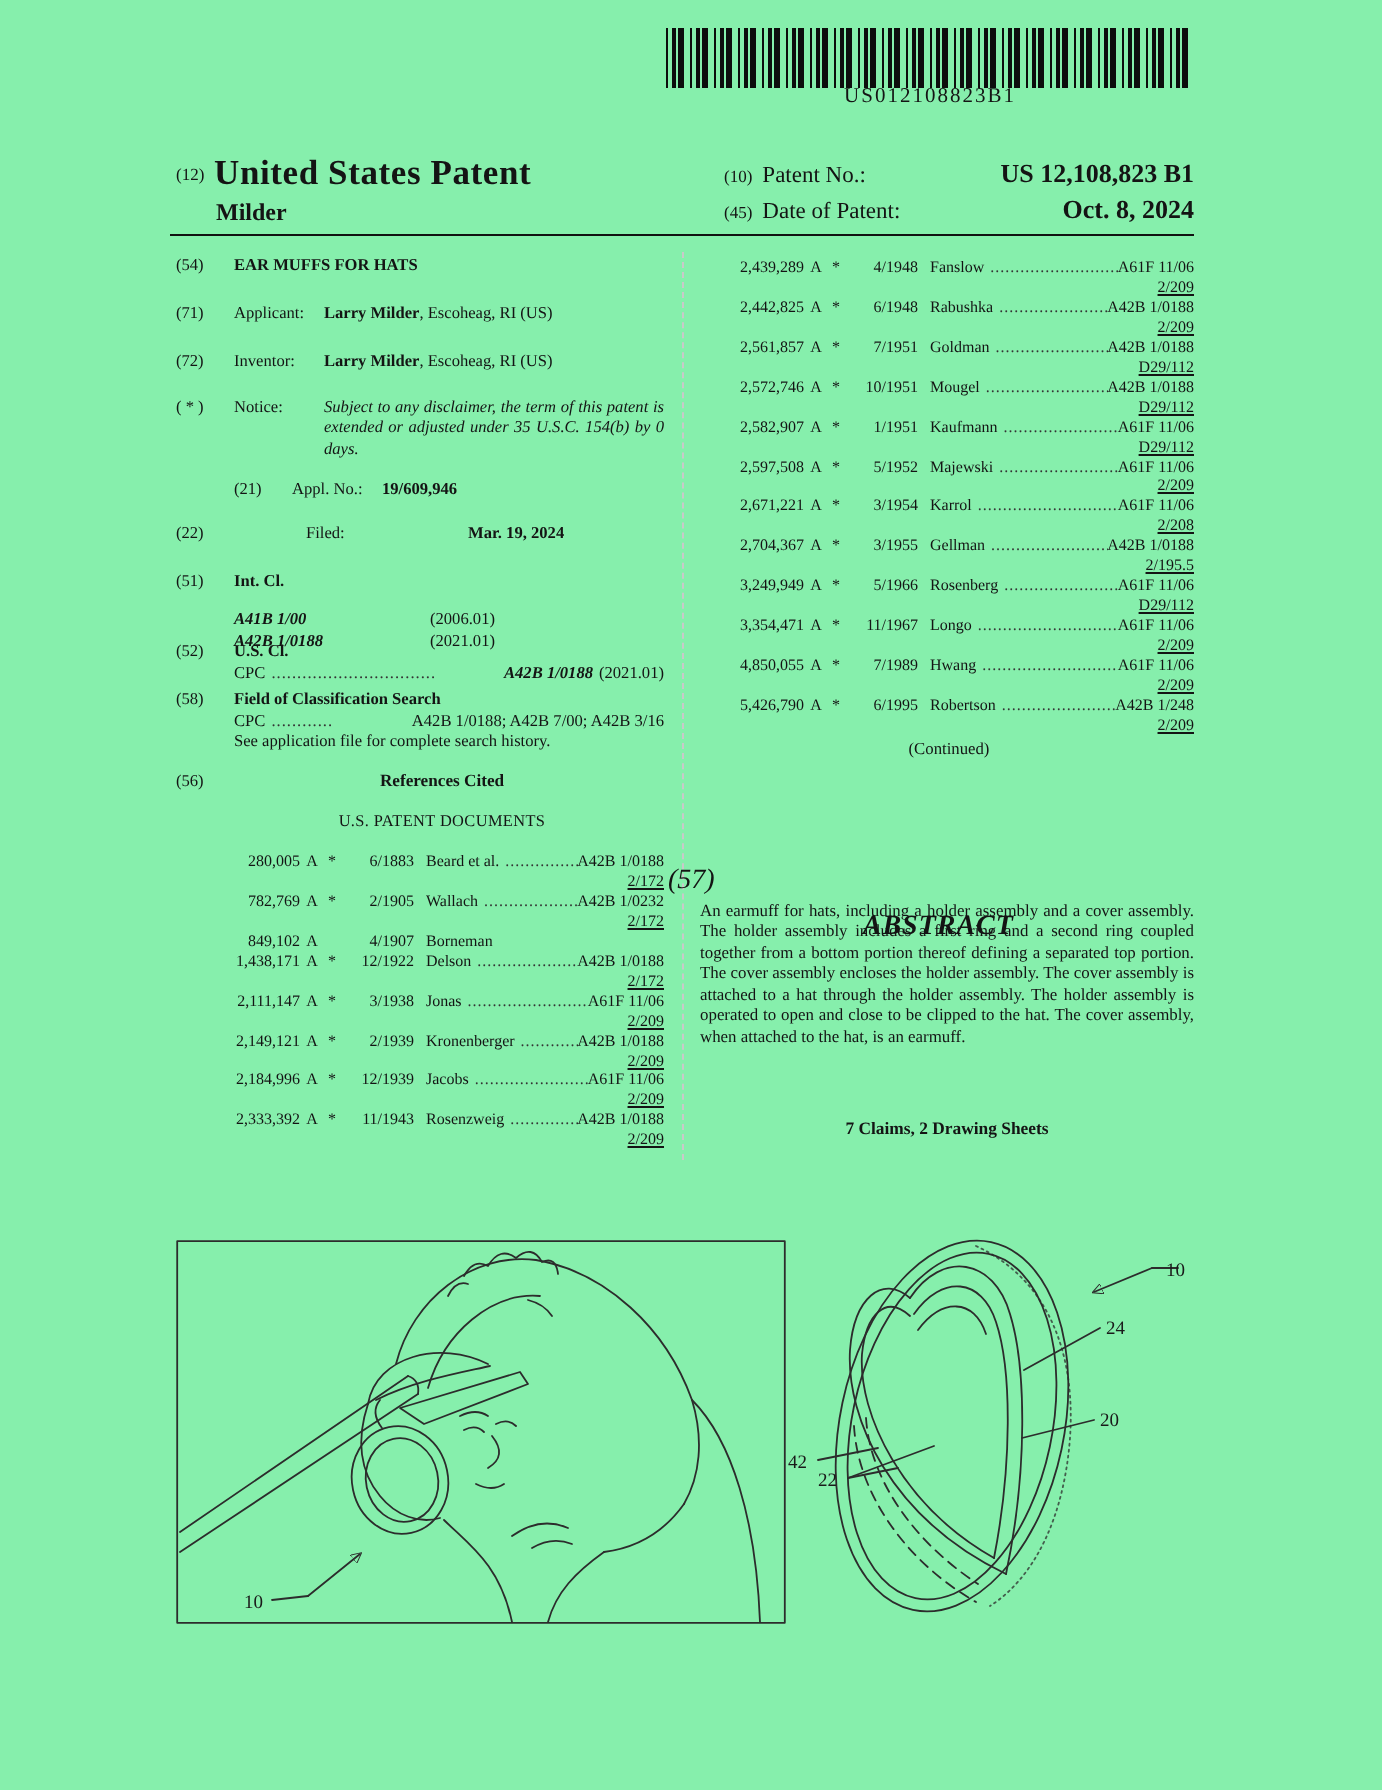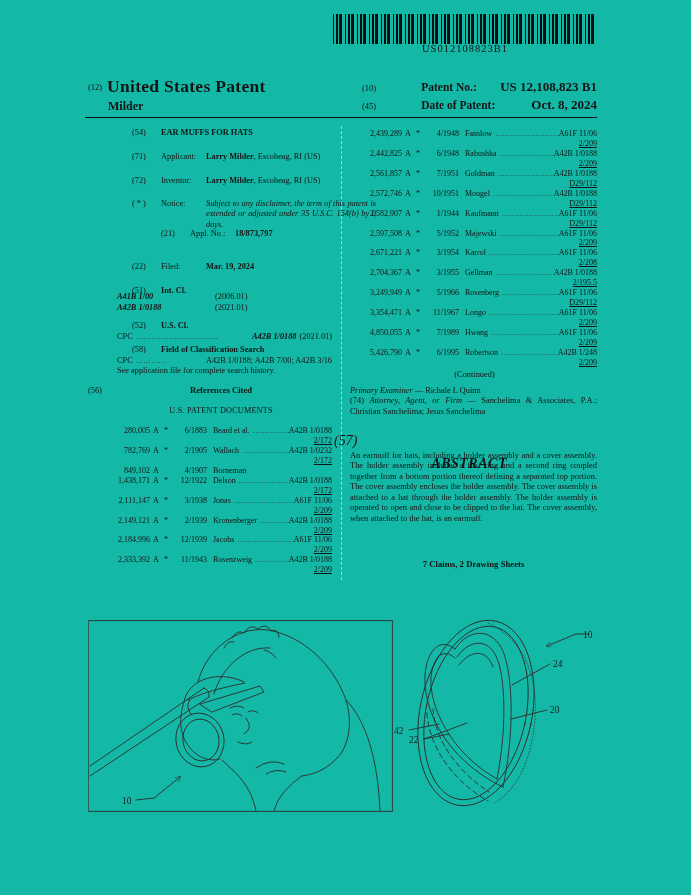--- a/index.html
+++ b/index.html
@@ -1,41 +1,41 @@
 <!DOCTYPE html>
 <html><head>
 <meta charset="utf-8">
 <style>
   * { margin:0; padding:0; box-sizing:border-box; }
   html,body { background:#fff; }
   .page {
-    position:relative; width:691px; height:895px; background:#14b8a6;
+    position:relative; width:691px; height:895px; background:#86efac;
     font-family:"Liberation Serif", serif; color:#141414; overflow:hidden;
   }
   .abs { position:absolute; }
 
   
   #barcode-svg { position:absolute; left:333px; top:14px; }
   .barcode-text { position:absolute; left:333px; top:43px; width:264px; text-align:center;
     font-size:10.5px; letter-spacing:1px; }
 
   
   .kind-num { font-size:8.5px; }
   .us-title { position:absolute; left:107px; top:76px; font-size:17.5px; font-weight:bold; letter-spacing:.3px; }
   .hdr-12 { position:absolute; left:88px; top:82px; }
   .surname { position:absolute; left:108px; top:99px; font-size:12px; font-weight:bold; }
   .hdr-right-row { position:absolute; left:362px; width:235px; display:flex; align-items:baseline; }
   .hdr-right-row .num { font-size:8.5px; margin-right:5px; }
-  .hdr-right-row .lbl { font-size:11.5px; font-weight:bold;margin-left:40px; }
+  .hdr-right-row .lbl { font-size:11.5px; font-weight:normal; }
   .hdr-right-row .val { margin-left:auto; font-size:13px; font-weight:bold; }
   .hdr-rule { position:absolute; left:85px; top:117px; width:512px; border-top:1.6px solid #111; }
   .col-divider { position:absolute; left:341px; top:126px; height:454px; border-left:1px dashed #c9c9c9; }
 
   
-  .brow { position:absolute; left:88px; width:244px; display:flex; font-size:8.3px; line-height:10.4px;margin-left:44px; }
+  .brow { position:absolute; left:88px; width:244px; display:flex; font-size:8.3px; line-height:10.4px; }
   .bnum { width:29px; flex:none; }
   .blabel { width:45px; flex:none; }
   .bval { flex:1; }
   .bold { font-weight:bold; }
   .bi { font-weight:bold; font-style:italic; }
   .just { text-align:justify;font-style:italic; }
   .indent-block { position:absolute; left:117px; width:215px; font-size:8.3px; line-height:10.6px; }
   .icl-row { display:flex; }
   .icl-code { width:98px; flex:none; }
   .leader-line { display:flex; }
@@ -181,37 +181,37 @@
     <span class="blabel">Inventor:</span>
     <span class="bval"><span class="bold">Larry Milder</span><span>, Escoheag, RI (US)</span></span>
   </div>
 
   <div class="brow" style="top:199px;">
     <span class="bnum">( * )</span>
     <span class="blabel">Notice:</span>
     <span class="bval just">Subject to any disclaimer, the term of this patent is extended or adjusted under 35 U.S.C. 154(b) by 0 days.</span>
   </div>
 
-  <div class="brow" style="top:229px;padding-left:29px;">
+  <div class="brow" style="top:240px;padding-left:29px;">
     <span class="bnum">(21)</span>
     <span class="blabel">Appl. No.:</span>
-    <span class="bval bold">18/873,797</span>
-  </div>
-
-  <div class="brow" style="top:262px;">
+    <span class="bval bold">19/609,946</span>
+  </div>
+
+  <div class="brow" style="top:262px;gap:36px;">
     <span class="bnum">(22)</span>
     <span class="blabel">Filed:</span>
     <span class="bval bold">Mar. 19, 2024</span>
   </div>
 
   <div class="brow" style="top:286px;">
     <span class="bnum">(51)</span>
     <span class="bval bold">Int. Cl.</span>
   </div>
-  <div class="indent-block" style="top:292px;">
+  <div class="indent-block" style="top:305px;">
     <div class="icl-row">
       <span class="icl-code bi">A41B 1/00</span>
       <span>(2006.01)</span>
     </div>
     <div class="icl-row">
       <span class="icl-code bi">A42B 1/0188</span>
       <span>(2021.01)</span>
     </div>
   </div>
 
@@ -358,21 +358,21 @@
         <span class="r-date">10/1951</span>
         <span class="r-name">Mougel</span>
         <span class="r-leader">................................................................................</span>
         <span class="r-cls">A42B 1/0188</span>
       </div>
       <div class="ref-row2">D29/112</div>
       <div class="ref-row">
         <span class="r-num">2,582,907</span>
         <span class="r-kind">A</span>
         <span class="r-star">*</span>
-        <span class="r-date">1/1944</span>
+        <span class="r-date">1/1951</span>
         <span class="r-name">Kaufmann</span>
         <span class="r-leader">................................................................................</span>
         <span class="r-cls">A61F 11/06</span>
       </div>
       <div class="ref-row2">D29/112</div>
       <div class="ref-row">
         <span class="r-num">2,597,508</span>
         <span class="r-kind">A</span>
         <span class="r-star">*</span>
         <span class="r-date">5/1952</span>
@@ -437,24 +437,20 @@
         <span class="r-star">*</span>
         <span class="r-date">6/1995</span>
         <span class="r-name">Robertson</span>
         <span class="r-leader">................................................................................</span>
         <span class="r-cls">A42B 1/248</span>
       </div>
       <div class="ref-row2">2/209</div>
     </div>
   <div class="continued" style="left:352px; top:370px; width:245px;">(Continued)</div>
 
-  <div class="agents" style="top:386px;">
-    <div><span class="it">Primary Examiner</span><span> — Richale L Quinn</span></div>
-    <div><span>(74)</span> <span class="it">Attorney, Agent, or Firm</span><span> — Sanchelima &amp; Associates, P.A.; Christian Sanchelima; Jesus Sanchelima</span></div>
-  </div>
 
   <div class="abs-head" style="top:433px;">
     <span class="num">(57)</span>
     <span class="ttl">ABSTRACT</span>
   </div>
   <div class="abstract-text" style="top:450px;">An earmuff for hats, including a holder assembly and a cover assembly. The holder assembly includes a first ring and a second ring coupled together from a bottom portion thereof defining a separated top portion. The cover assembly encloses the holder assembly. The cover assembly is attached to a hat through the holder assembly. The holder assembly is operated to open and close to be clipped to the hat. The cover assembly, when attached to the hat, is an earmuff.</div>
   <div class="claims-line" style="top:559px;">7 Claims, 2 Drawing Sheets</div>
 
   <svg class="lineart" style="left:88px; top:620px;" width="305" height="192" viewBox="0 0 305 192">
     <defs>

